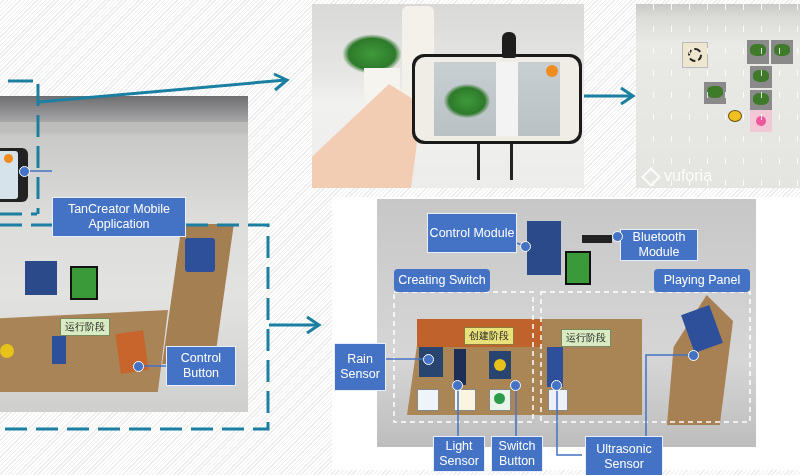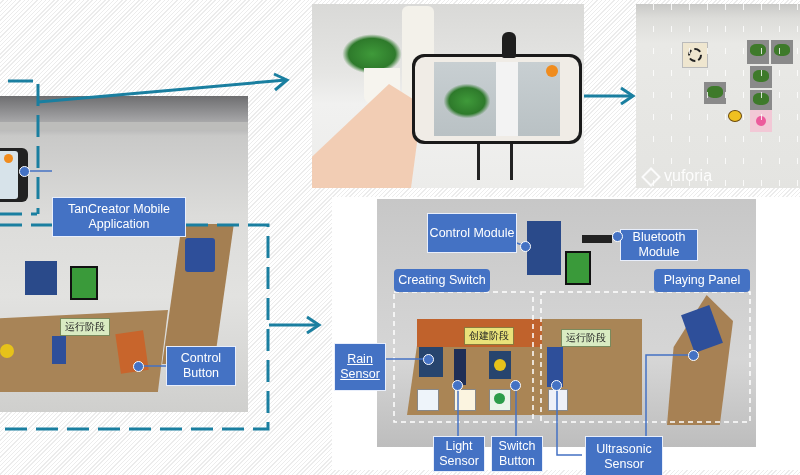--- a/index.html
+++ b/index.html
@@ -171,21 +171,21 @@
 
 <div class="panel-tag" style="left:394px;top:269px;width:96px;height:23px;">Creating Switch</div>
 <div class="panel-tag" style="left:654px;top:269px;width:96px;height:23px;">Playing Panel</div>
 
 <div class="label" style="left:427px;top:213px;width:90px;height:40px;">Control Module</div>
 <div class="dot" style="left:520px;top:241px;"></div>
 
 <div class="label" style="left:620px;top:213px;width:78px;height:32px;margin-top:16px;">Bluetooth Module</div>
 <div class="dot" style="left:612px;top:231px;"></div>
 
-<div class="label" style="left:334px;top:343px;width:52px;height:48px;text-decoration:underline;">Rain Sensor</div>
+<div class="label" style="left:334px;top:343px;width:52px;height:48px;">Rain Sensor</div>
 <div class="dot" style="left:423px;top:354px;"></div>
 
 <div class="label" style="left:433px;top:436px;width:52px;height:36px;">Light Sensor</div>
 <div class="dot" style="left:452px;top:380px;"></div>
 
 <div class="label" style="left:491px;top:436px;width:52px;height:36px;">Switch Button</div>
 <div class="dot" style="left:510px;top:380px;"></div>
 
 <div class="label" style="left:585px;top:436px;width:78px;height:42px;">Ultrasonic Sensor</div>
 <div class="dot" style="left:551px;top:380px;"></div>

